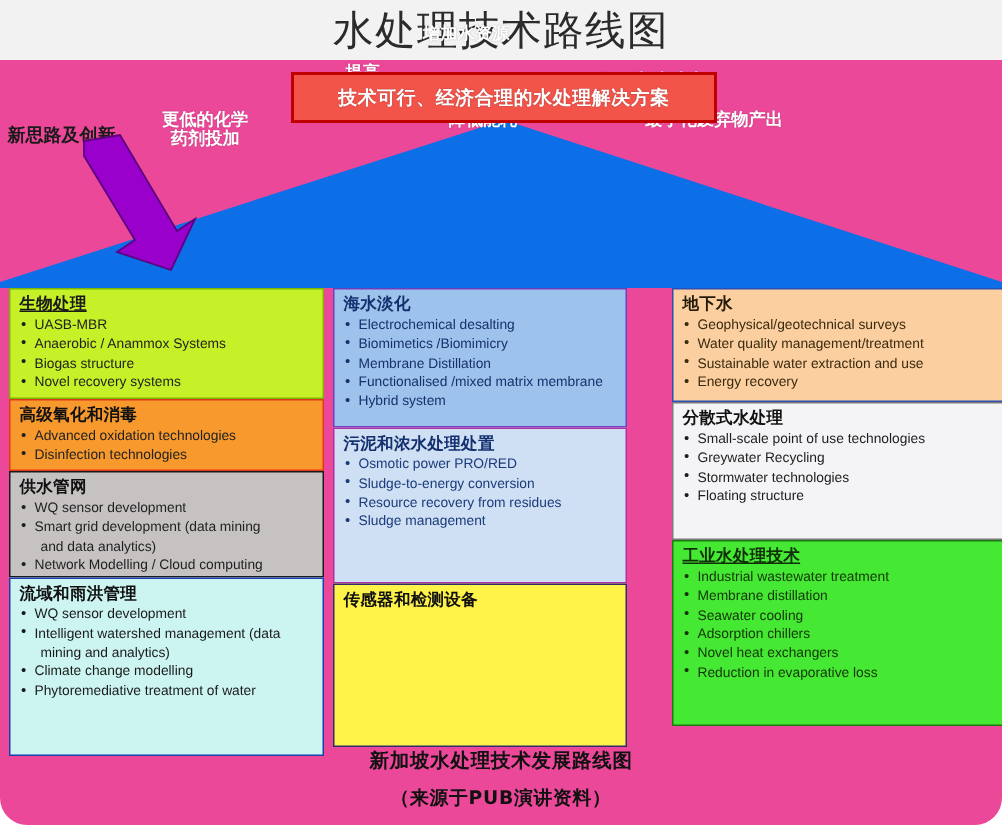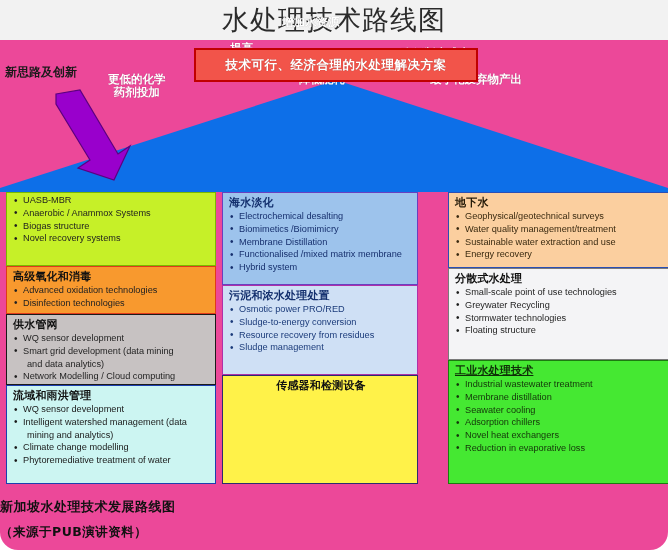--- a/index.html
+++ b/index.html
@@ -30,21 +30,21 @@
     box-sizing:border-box;
   }
   .goal-text{
     font-size:12.5px;color:#ffffff;font-weight:bold;letter-spacing:.5px;
     font-family:"DejaVu Sans",sans-serif;
     text-shadow:0 0 1px rgba(0,0,0,.35);
   }
 
   
   .newidea-label{
-    position:absolute;left:5px;top:64px;
+    position:absolute;left:5px;top:82px;
     font-size:12px;color:#1a1a1a;font-weight:bold;
     font-family:Liberation Serif, serif;white-space:nowrap;
   }
   .arrow-wrap{position:absolute;left:52px;top:88px;width:80px;height:95px;}
 
   
   .pyramid{position:absolute;left:0;top:80px;width:668px;height:112px;}
   .pyr-label{
     position:absolute;color:#ffffff;font-weight:bold;
     font-family:"DejaVu Sans",sans-serif;font-size:11.5px;
@@ -93,31 +93,31 @@
   .c-supply   {background:#c7c2c2;border:1.5px solid #1a1a1a;color:#1f1f1f;}
   .c-supply .card-title{color:#111;}
   .c-basin    {background:#ccf5f2;border:1.5px solid #1c3fb0;color:#1a1a1a;}
   .c-basin .card-title{color:#111;}
 
   .c-desal    {background:#9dc3ec;border:1.5px solid #6a3fbf;color:#17306e;}
   .c-desal .card-title{color:#14306e;}
   .c-sludge   {background:#cfe0f5;border:1.5px solid #b030a8;color:#1b3b7a;}
   .c-sludge .card-title{color:#14306e;}
   .c-sensor   {background:#fff249;border:1.5px solid #2c2c6e;color:#1a1a1a;}
-  .c-sensor .card-title{color:#111;text-align:center;}
+  .c-sensor .card-title{color:#111;}
   .c-ground2  {background:#fbcf9f;border:1.5px solid #2a4fb5;color:#3a2a10;}
   .c-ground2 .card-title{color:#241a08;}
   .c-decent   {background:#f4f4f6;border:1.5px solid #7a7a7a;color:#1e1e1e;}
   .c-decent .card-title{color:#111;}
   .c-indus    {background:#45e832;border:1.5px solid #1c7a10;color:#14350a;}
   .c-indus .card-title{color:#0f2f08;text-decoration:underline;}
 
   
   .caption{
-    position:absolute;left:0;top:498px;width:668px;
+    position:absolute;left:0;top:498px;width:668px;text-align:center;
     font-family:"DejaVu Sans",sans-serif;color:#111;
   }
   .cap-main{font-size:13px;font-weight:bold;letter-spacing:.5px;}
   .cap-sub{font-size:12.5px;font-weight:bold;margin-top:8px;letter-spacing:.5px;}
 </style>
 </head>
 <body>
 
 <div id="root">
 
@@ -145,20 +145,21 @@
     <span class="goal-text">技术可行、经济合理的水处理解决方案</span>
   </div>
 
   <div class="newidea-label">新思路及创新</div>
   <svg class="arrow-wrap" viewBox="0 0 80 95">
     <polygon points="4,6 28,2 66,66 78,58 62,92 26,80 38,72 4,16" fill="#9900cc" stroke="#5c0080" stroke-width="1.2"></polygon>
   </svg>
 
   <div class="col col-left">
     <div class="card c-bio" style="height:74px">
+      <div class="card-title">生物处理</div>
       <ul>
         <li>UASB-MBR</li>
         <li>Anaerobic / Anammox  Systems</li>
         <li>Biogas structure</li>
         <li>Novel recovery systems</li>
       </ul>
     </div>
     <div class="card c-ox" style="height:48px">
       <div class="card-title">高级氧化和消毒</div>
       <ul>
@@ -168,21 +169,21 @@
     </div>
     <div class="card c-supply" style="height:71px">
       <div class="card-title">供水管网</div>
       <ul>
         <li>WQ sensor development</li>
         <li>Smart grid development (data mining</li>
         <li class="cont">and data analytics)</li>
         <li>Network  Modelling / Cloud computing</li>
       </ul>
     </div>
-    <div class="card c-basin" style="height:99px">
+    <div class="card c-basin" style="height:119px">
       <div class="card-title">流域和雨洪管理</div>
       <ul>
         <li>WQ sensor development</li>
         <li>Intelligent watershed management (data</li>
         <li class="cont">mining and analytics)</li>
         <li>Climate change modelling</li>
         <li>Phytoremediative treatment of water</li>
       </ul>
     </div>
   </div>
@@ -191,21 +192,21 @@
     <div class="card c-desal" style="height:93px">
       <div class="card-title">海水淡化</div>
       <ul>
         <li>Electrochemical desalting</li>
         <li>Biomimetics /Biomimicry</li>
         <li>Membrane  Distillation</li>
         <li>Functionalised /mixed matrix membrane</li>
         <li>Hybrid system</li>
       </ul>
     </div>
-    <div class="card c-sludge" style="height:90px">
+    <div class="card c-sludge" style="height:104px">
       <div class="card-title">污泥和浓水处理处置</div>
       <ul>
         <li>Osmotic power PRO/RED</li>
         <li>Sludge-to-energy conversion</li>
         <li>Resource recovery from residues</li>
         <li>Sludge management</li>
       </ul>
     </div>
     <div class="card c-sensor" style="height:109px">
       <div class="card-title">传感器和检测设备</div>

